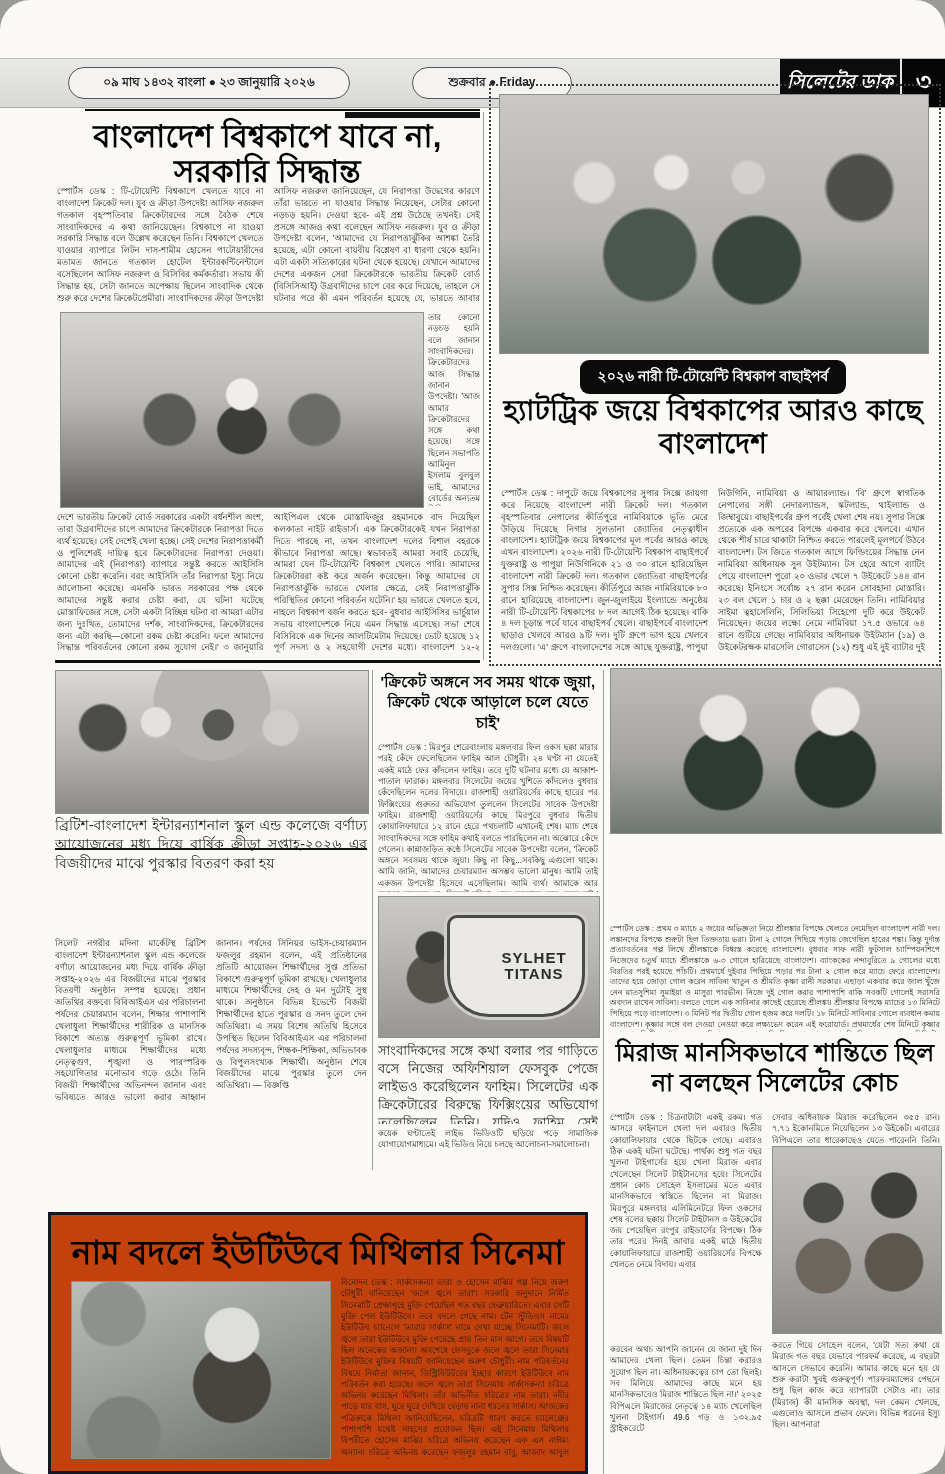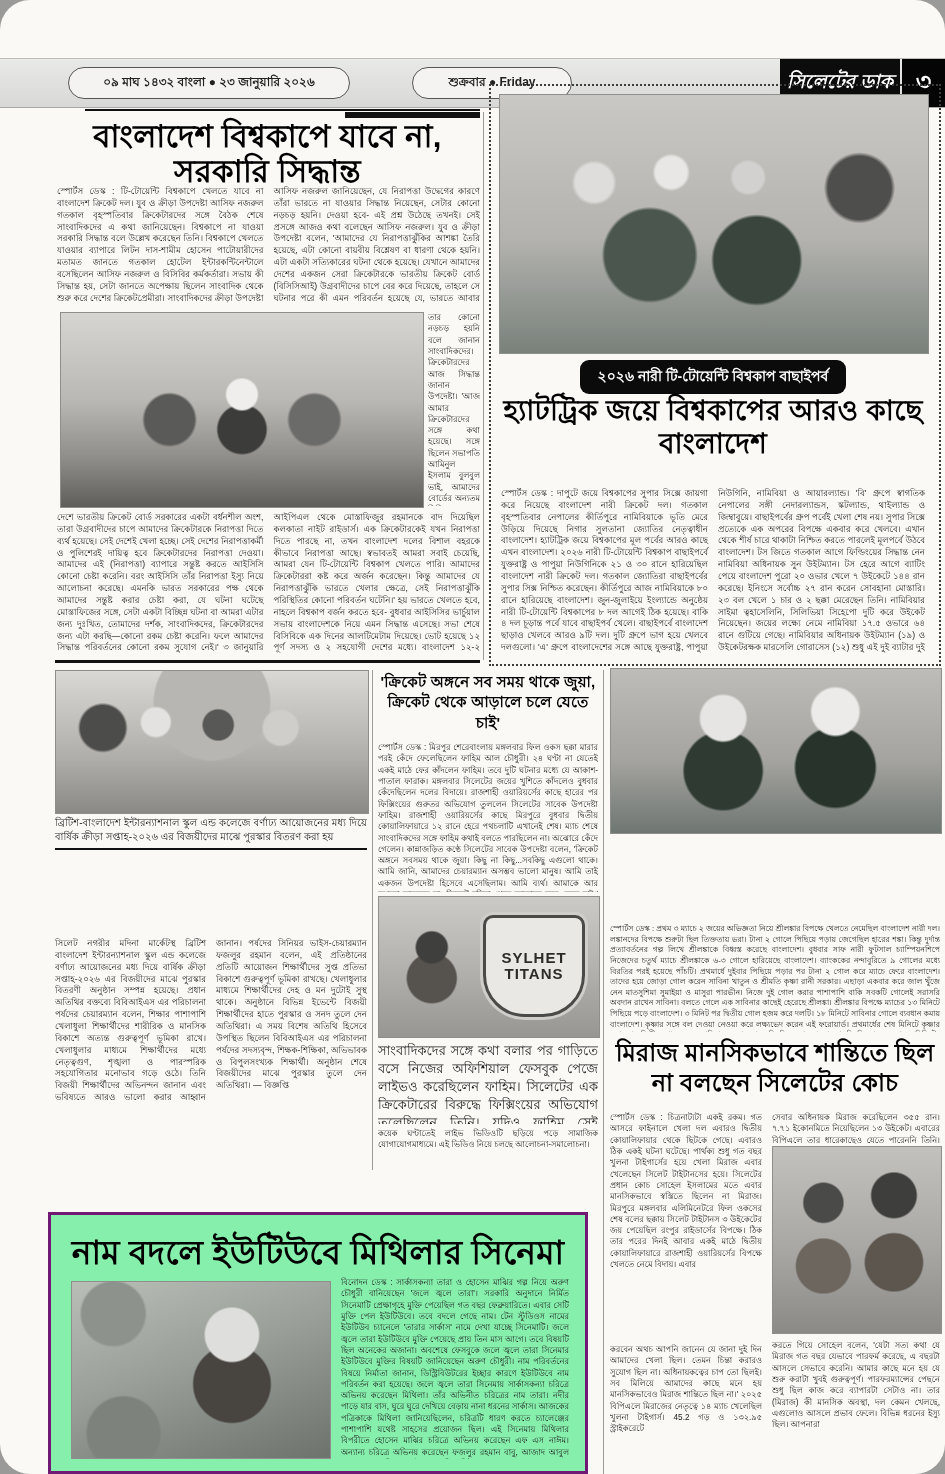--- a/index.html
+++ b/index.html
@@ -5,29 +5,29 @@
   html,body{margin:0;padding:0;background:#9a9a98;}
   .page{position:relative;width:945px;height:1474px;margin:0 auto;background:#faf9f6;
         font-family:"Liberation Sans","DejaVu Sans",sans-serif;color:#111;overflow:hidden;border-radius:30px;}
   .abs{position:absolute;}
   .rule{background:#111;}
   .vrule{background:#9c9c9a;width:1px;}
   .body-text{font-size:8.6px;line-height:1.38;text-align:justify;color:#1c1c1c;overflow:hidden;}
   .cols2{column-count:2;column-gap:10px;}
   .headline{font-weight:bold;color:#000;letter-spacing:.2px;}
   .photo{background:#c8c7c4;border:1px solid #8e8e8c;overflow:hidden;}
-  .caption{font-size:10px;line-height:1.35;color:#222;text-align:justify;}
+  .caption{font-size:14px;line-height:1.35;color:#222;text-align:justify;}
   .pill{border:1.5px solid #555;border-radius:16px;background:#f4f3f1;display:flex;
         align-items:center;justify-content:center;font-weight:bold;font-size:12px;color:#222;}
   .kicker{display:inline-block;background:#0b0b0b;color:#fff;border-radius:9px;
           padding:5px 18px;font-weight:bold;font-size:14px;}
   .center{text-align:center;}
   .shield{position:absolute;right:14px;top:18px;width:96px;height:96px;background:#e9e8e5;
           border:3px solid #4a4a48;border-radius:10px 10px 42px 42px;display:flex;align-items:center;
-          justify-content:center;flex-direction:column;box-shadow:0 0 0 3px #cfcecb;}
+          justify-content:center;flex-direction:column;box-shadow:0 0 0 3px #cfcecb;padding-left:36px;}
   .shield span{font-weight:bold;font-size:15px;color:#2b2b29;line-height:1.05;letter-spacing:1px;}
 </style>
 </head>
 <body>
 
 <div class="page">
 
   <div class="abs" style="left:0;top:58px;width:945px;height:48px;background:linear-gradient(#e9e9e7,#d8d8d6);border-top:1px solid #bdbdbb;border-bottom:1px solid #a9a9a7;">
     <div class="pill abs" style="left:68px;top:8px;width:280px;height:30px;">
       <span>০৯ মাঘ ১৪৩২ বাংলা ● ২৩ জানুয়ারি ২০২৬</span>
@@ -123,24 +123,24 @@
 
   <div class="abs headline center" style="left:608px;top:1038px;width:334px;font-size:24px;line-height:1.25;">মিরাজ মানসিকভাবে শান্তিতে ছিল না বলছেন সিলেটের কোচ</div>
   <div class="abs body-text" style="left:610px;top:1112px;width:152px;height:226px;font-size:8.2px;">স্পোর্টস ডেস্ক : চিত্রনাট্যটা একই রকম। গত আসরে ফাইনালে খেলা দল এবারও দ্বিতীয় কোয়ালিফায়ার থেকে ছিটকে গেছে। এবারও ঠিক একই ঘটনা ঘটেছে। পার্থক্য শুধু গত বছর খুলনা টাইগার্সের হয়ে খেলা মিরাজ এবার খেলেছেন সিলেট টাইটানসের হয়ে। সিলেটের প্রধান কোচ সোহেল ইসলামের মতে এবার মানসিকভাবে স্বস্তিতে ছিলেন না মিরাজ। মিরপুরে মঙ্গলবার এলিমিনেটরে ফিল ওকসের শেষ বলের ছক্কায় সিলেট টাইটানস ৩ উইকেটের জয় পেয়েছিল রংপুর রাইডার্সের বিপক্ষে। ঠিক তার পরের দিনই আবার একই মাঠে দ্বিতীয় কোয়ালিফায়ারে রাজশাহী ওয়ারিয়র্সের বিপক্ষে খেলতে নেমে বিদায়। এবার</div>
   <div class="abs body-text" style="left:772px;top:1112px;width:168px;height:32px;font-size:8.2px;">সেবার অধিনায়ক মিরাজ করেছিলেন ৩৫৫ রান। ৭.৭১ ইকোনমিতে নিয়েছিলেন ১৩ উইকেট। এবারের বিপিএলে তার ধারেকাছেও যেতে পারেননি তিনি। সিলেটের হয়ে ১২ ম্যাচে ৯ ইকোনমিতে নিয়েছেন ৬ উইকেট। রান করেছেন ঠিক ১০০। গড় ও স্ট্রাইকরেট ১২.৫ ও ৯০.৯০। মাঠের পারফরম্যান্সই নয়। ১৫ জানুয়ারি কোয়াব সভাপতি মোহাম্মদ মিঠুনের ডাকে সাড়া দিয়ে সেদিন</div>
   <div class="abs photo" style="left:772px;top:1146px;width:168px;height:186px;background:
       radial-gradient(circle at 30% 30%, #4a4a48 0 11%, transparent 12%),
       radial-gradient(circle at 72% 26%, #3e3e3c 0 12%, transparent 13%),
       radial-gradient(circle at 30% 64%, #6d665f 0 16%, transparent 17%),
       radial-gradient(circle at 72% 62%, #5d564f 0 17%, transparent 18%),
       linear-gradient(180deg,#c2c1be 0%,#a8a7a4 55%,#8b8a87 100%);"></div>
-  <div class="abs body-text" style="left:610px;top:1344px;width:152px;height:122px;font-size:8.2px;">করবেন অথচ আপনি জানেন যে জানা দুই দিন আমাদের খেলা ছিল। তেমন চিন্তা করারও সুযোগ ছিল না। অধিনায়কত্বের চাপ তো ছিলই। সব মিলিয়ে আমাদের কাছে মনে হয় মানসিকভাবেও মিরাজ শান্তিতে ছিল না।' ২০২৫ বিপিএলে মিরাজের নেতৃত্বে ১৪ ম্যাচ খেলেছিল খুলনা টাইগার্স। 45.2 গড় ও ১৩২.৯৫ স্ট্রাইকরেটে</div>
+  <div class="abs body-text" style="left:610px;top:1344px;width:152px;height:122px;font-size:8.2px;">করবেন অথচ আপনি জানেন যে জানা দুই দিন আমাদের খেলা ছিল। তেমন চিন্তা করারও সুযোগ ছিল না। অধিনায়কত্বের চাপ তো ছিলই। সব মিলিয়ে আমাদের কাছে মনে হয় মানসিকভাবেও মিরাজ শান্তিতে ছিল না।' ২০২৫ বিপিএলে মিরাজের নেতৃত্বে ১৪ ম্যাচ খেলেছিল খুলনা টাইগার্স। 49.6 গড় ও ১৩২.৯৫ স্ট্রাইকরেটে</div>
   <div class="abs body-text" style="left:772px;top:1340px;width:168px;height:126px;font-size:8.2px;">করতে গিয়ে সোহেল বলেন, 'যেটা সত্য কথা যে মিরাজ গত বছর যেভাবে পারফর্ম করেছে, এ বছরটা আসলে সেভাবে করেনি। আমার কাছে মনে হয় যে শুরু করাটা খুবই গুরুত্বপূর্ণ। পারফরম্যান্সের পেছনে শুধু ছিল কাজ করে ব্যাপারটা সেটাও না। তার (মিরাজ) কী মানসিক অবস্থা, দল কেমন খেলছে, এগুলোও আসলে প্রভাব ফেলে। বিভিন্ন ধরনের ইস্যু ছিল। আপনারা</div>
 
-  <div class="abs" style="left:48px;top:1212px;width:534px;height:256px;border:3px solid #701a75;background:#86efac;">
+  <div class="abs" style="left:48px;top:1212px;width:534px;height:256px;border:3px solid #0f172a;background:#c2410c;">
     <div class="headline center" style="margin-top:12px;font-size:33px;">নাম বদলে ইউটিউবে মিথিলার সিনেমা</div>
     <div class="photo abs" style="left:20px;top:66px;width:258px;height:176px;background:
         radial-gradient(circle at 62% 30%, #dededc 0 13%, transparent 14%),
         radial-gradient(circle at 62% 58%, #48443f 0 20%, transparent 21%),
         radial-gradient(circle at 16% 18%, #8d938c 0 12%, transparent 13%),
         radial-gradient(circle at 20% 86%, #7d837c 0 14%, transparent 15%),
         linear-gradient(160deg,#b9beb7 0%,#9aa099 45%,#6d736c 100%);"></div>
     <div class="body-text abs" style="left:290px;top:62px;width:228px;height:182px;font-size:8.2px;">
       <span>বিনোদন ডেস্ক : সার্কাসকন্যা তারা ও হোসেন মাঝির গল্প নিয়ে অরুণ চৌধুরী বানিয়েছেন 'জলে জ্বলে তারা'। সরকারি অনুদানে নির্মিত সিনেমাটি প্রেক্ষাগৃহে মুক্তি পেয়েছিল গত বছর ফেব্রুয়ারিতে। এবার সেটি মুক্তি পেল ইউটিউবে। তবে বদলে গেছে নাম। টেন স্টুডিওস নামের ইউটিউব চ্যানেলে 'তারার সার্কাস' নামে দেখা যাচ্ছে সিনেমাটি।</span>
       <span>জলে জ্বলে তারা ইউটিউবে মুক্তি পেয়েছে প্রায় তিন মাস আগে। তবে বিষয়টি ছিল অনেকের অজানা। অবশেষে ফেসবুকে জলে জ্বলে তারা সিনেমার ইউটিউবে মুক্তির বিষয়টি জানিয়েছেন অরুণ চৌধুরী। নাম পরিবর্তনের বিষয়ে নির্মাতা জানান, ডিস্ট্রিবিউটরের ইচ্ছার কারণে ইউটিউবে নাম পরিবর্তন করা হয়েছে।</span>

